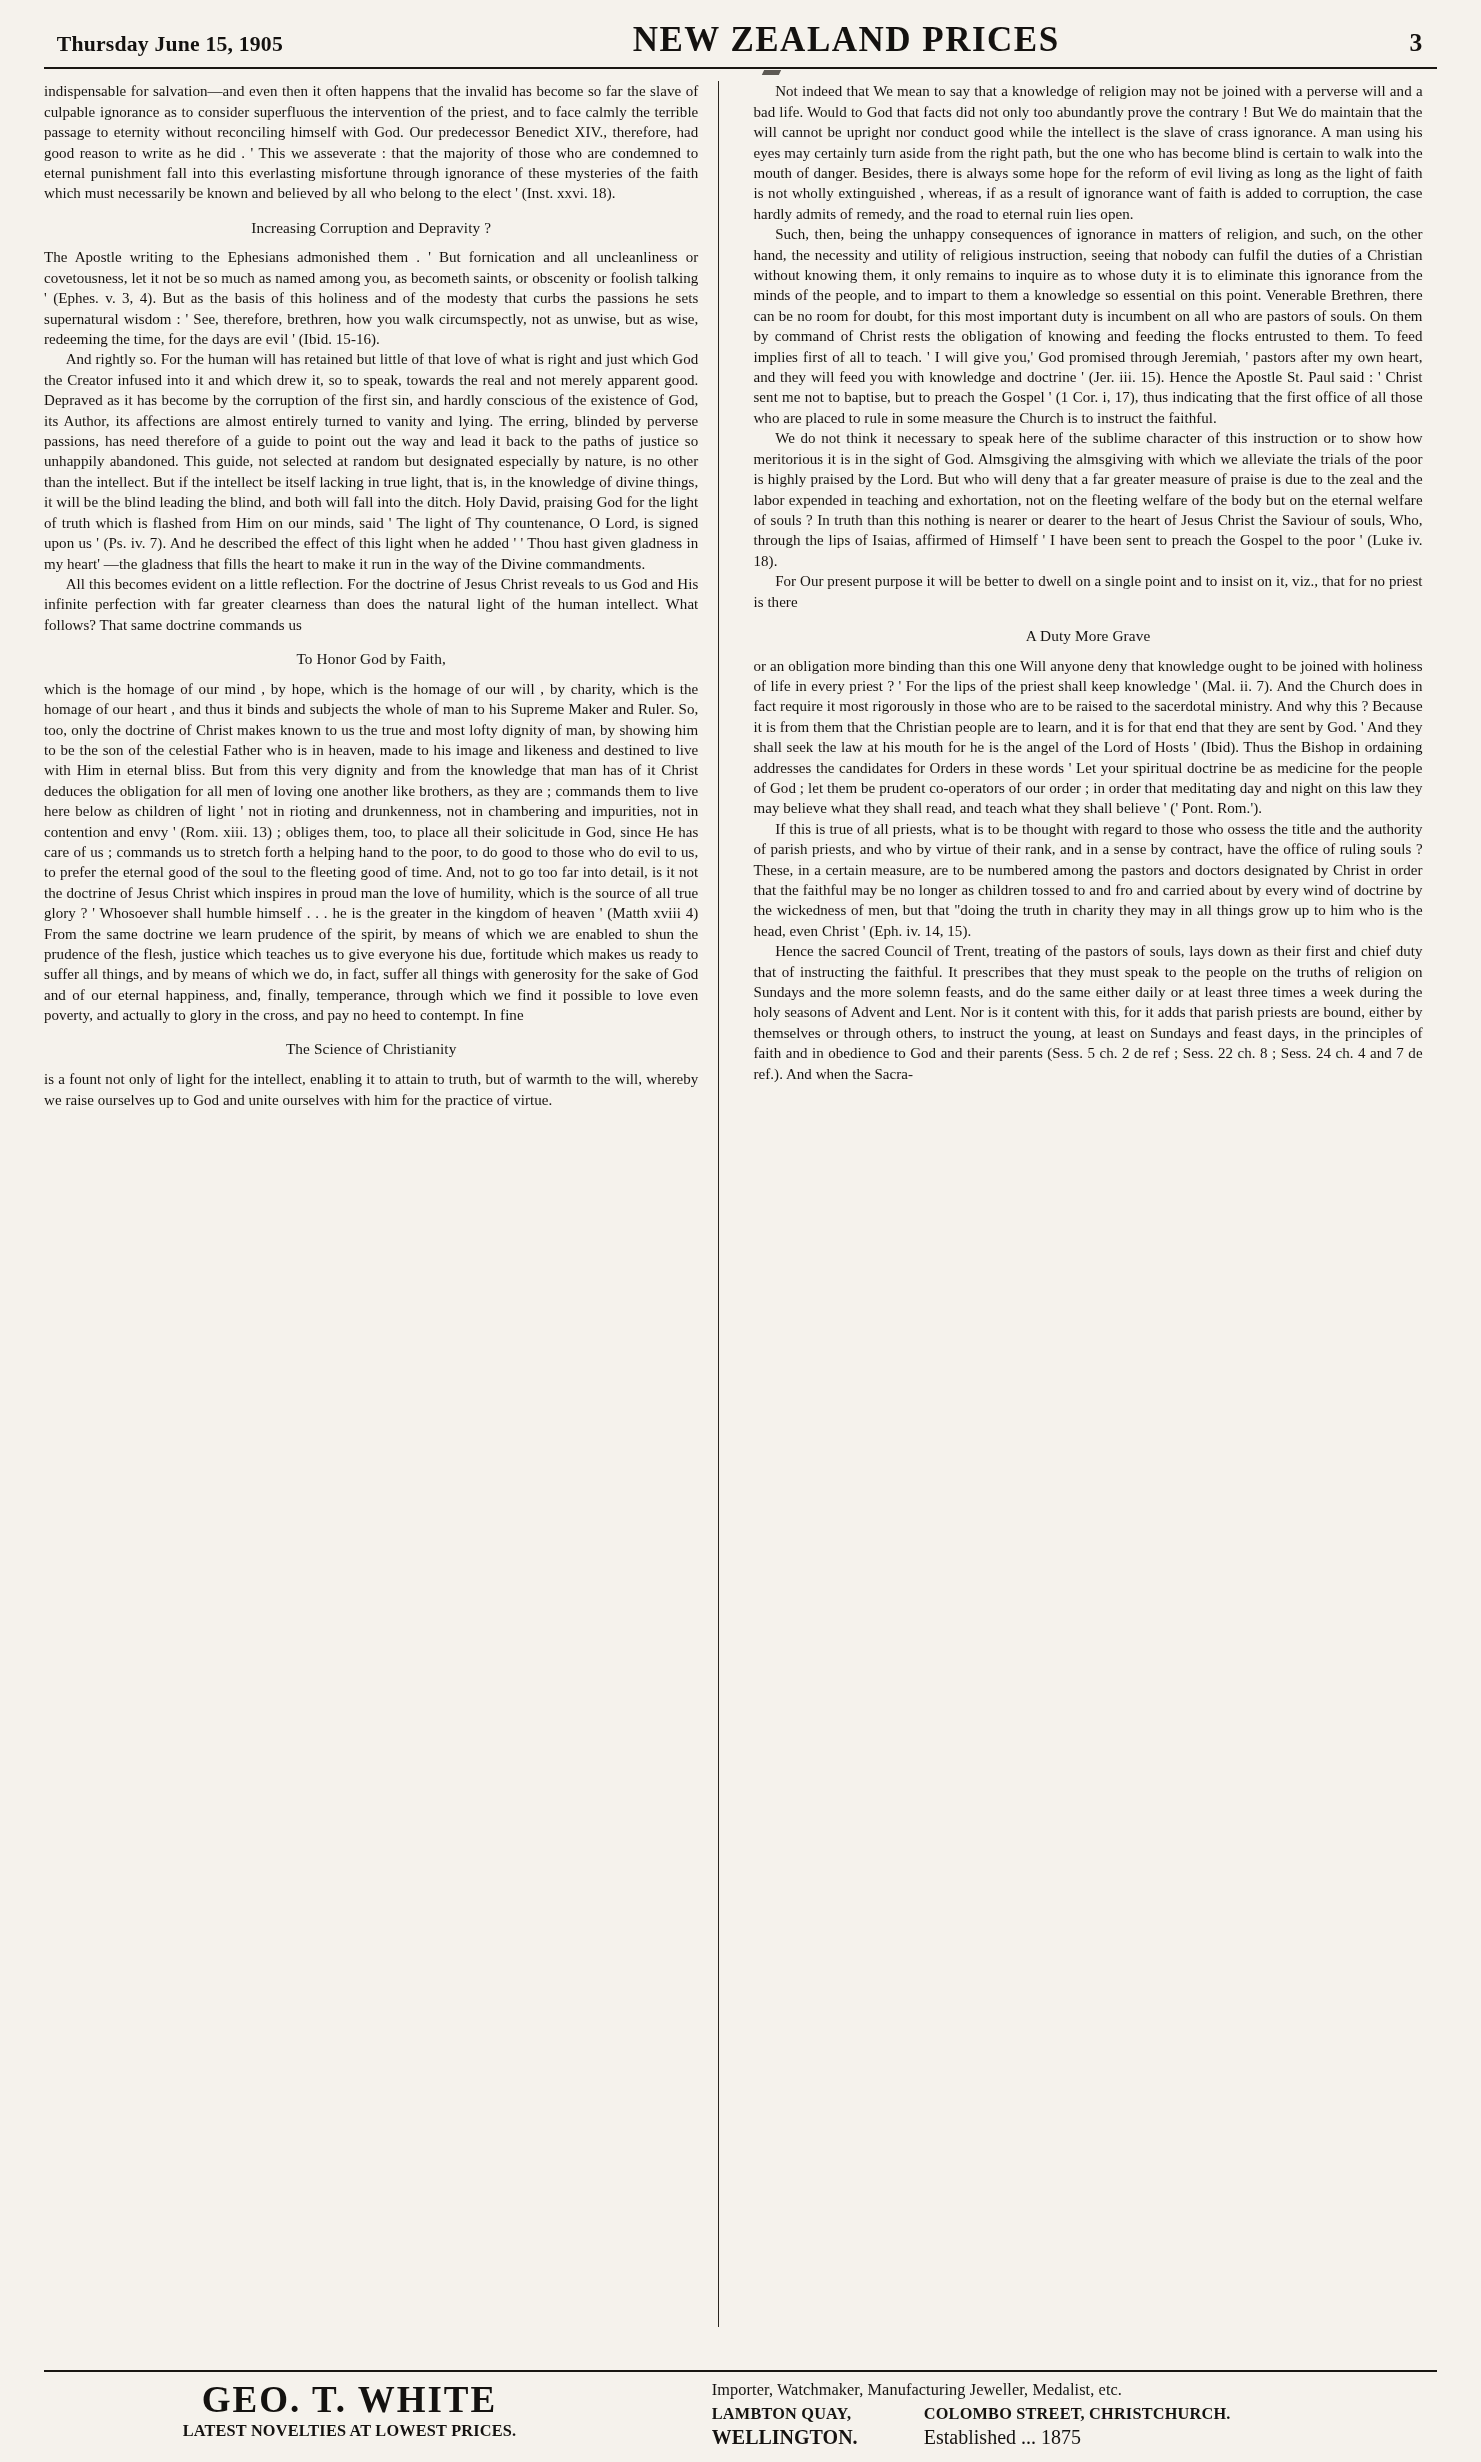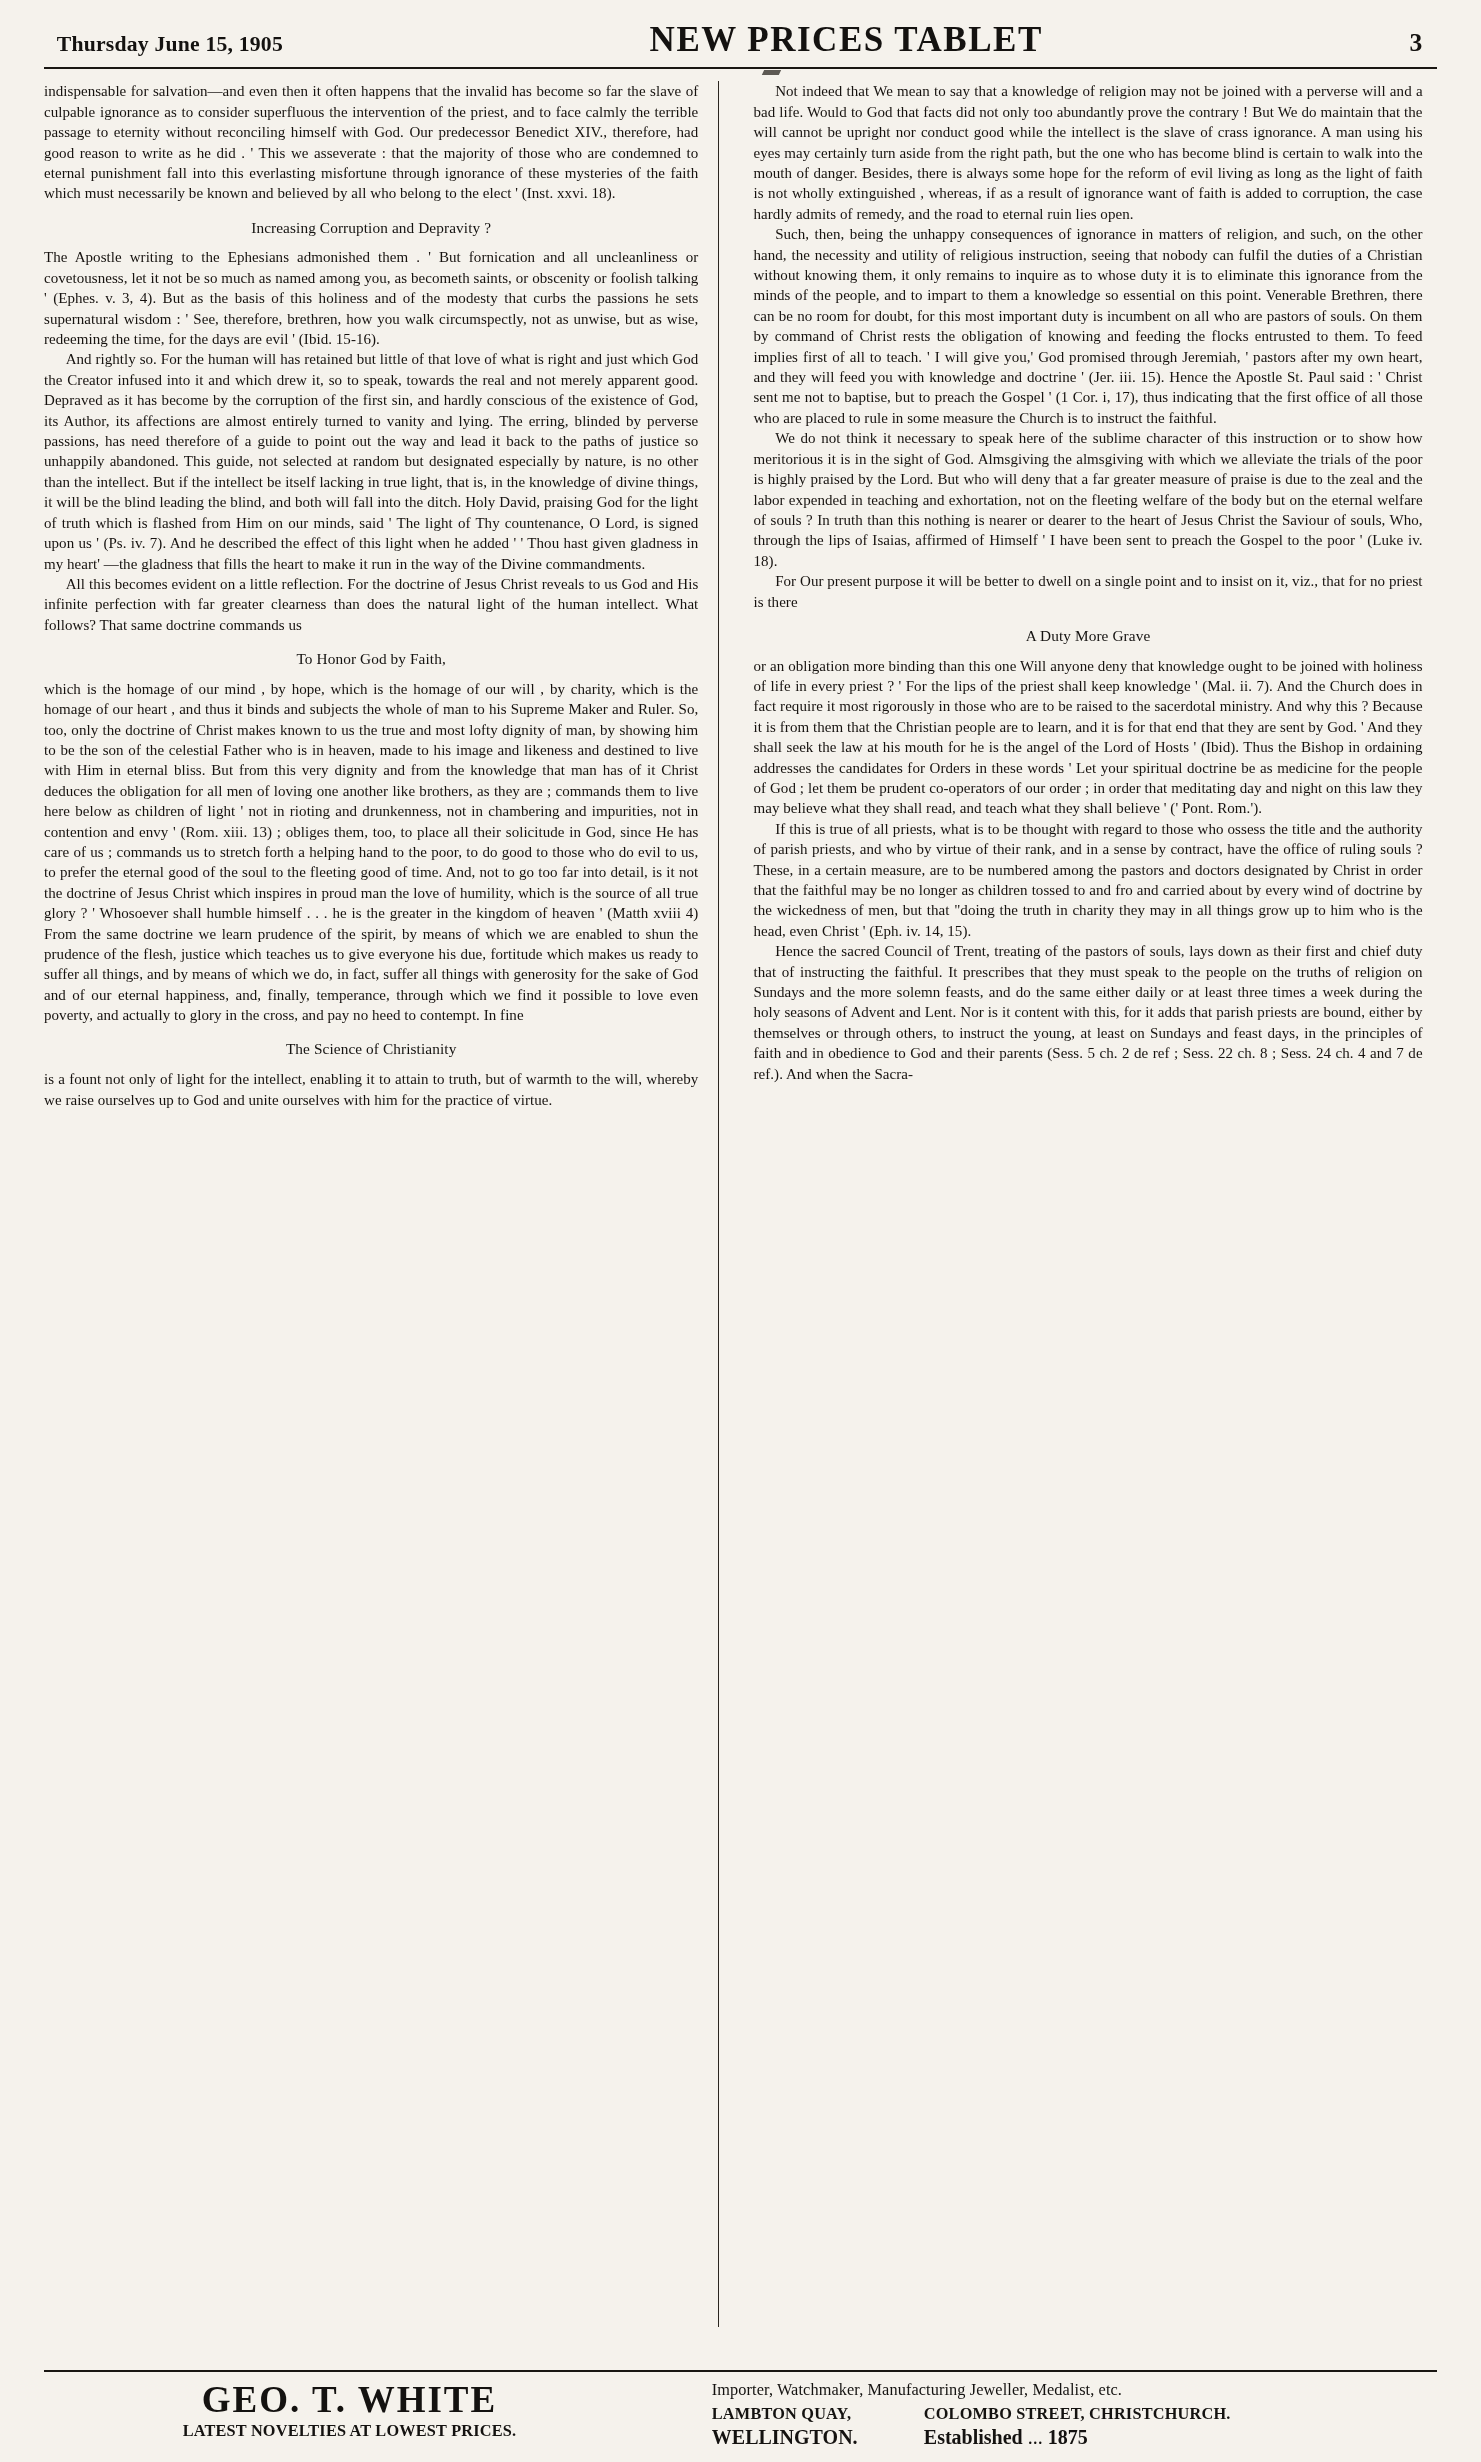--- a/index.html
+++ b/index.html
@@ -157,30 +157,30 @@
   .footer-row .a { width: 212px; }
   .footer-row .b { flex: 1 1 auto; }
   .footer-row2 {
     display: flex;
     font-size: 20px;
     font-weight: bold;
     margin-top: 2px;
   }
   .footer-row2 .a { width: 212px; }
   .footer-row2 .b { flex: 1 1 auto; font-weight: normal; }
-  .footer-row2 .b b { font-weight: bold; }
+  .footer-row2 .b b { font-weight: normal; }
 </style>
 </head>
 <body>
 
 <div class="page">
 
   <div class="masthead">
     <div class="masthead-date">Thursday  June 15, 1905</div>
-    <div class="masthead-title">NEW  PRICES  TABLET</div>
+    <div class="masthead-title">NEW  ZEALAND  PRICES</div>
     <div class="masthead-page">3</div>
   </div>
   <div class="rule-marks">
     <div class="tick"></div>
   </div>
 
   <div class="columns">
 
     <div class="col left">
       <p class="t">indispensable for salvation—and even then it often happens that the invalid has become so far the slave of culpable ignorance as to consider superfluous the intervention of the priest, and to face calmly the terrible passage to eternity without reconciling himself with God. Our predecessor Benedict XIV., therefore, had good reason to write as he did . ' This we asseverate : that the majority of those who are condemned to eternal punishment fall into this everlasting misfortune through ignorance of these mysteries of the faith which must necessarily be known and believed by all who belong to the elect ' (Inst. xxvi. 18).</p>

